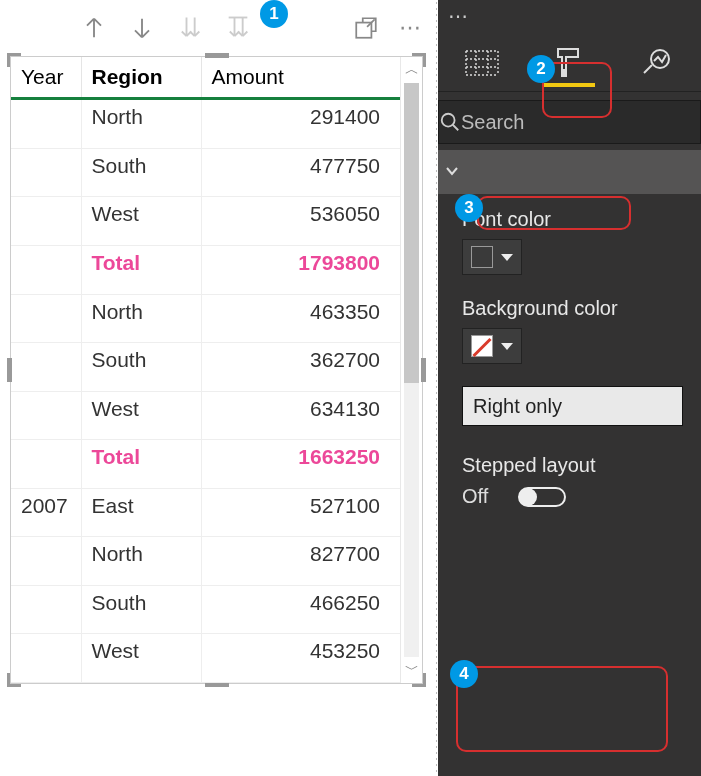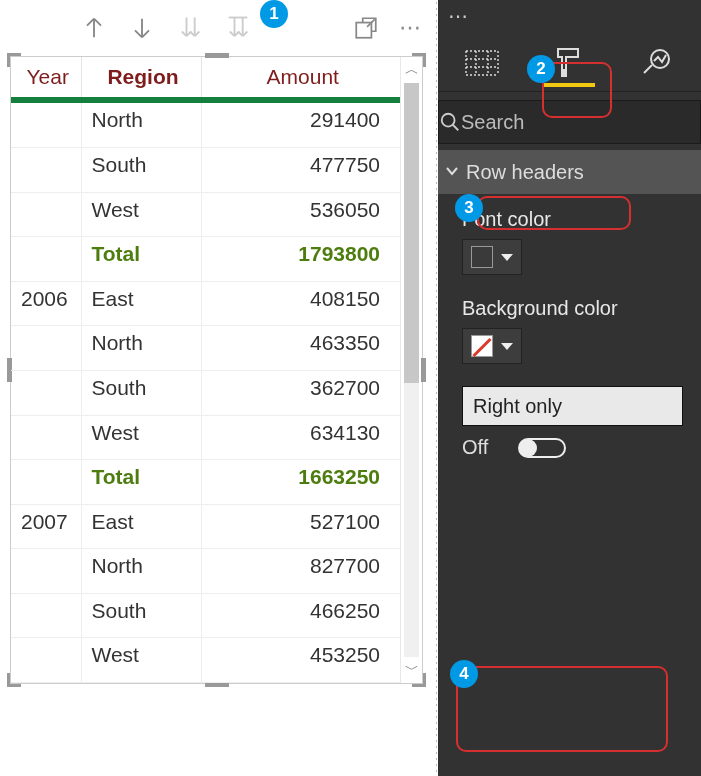--- a/index.html
+++ b/index.html
@@ -65,37 +65,37 @@
     position:absolute; left:0; top:0; right:0; bottom:0;
     display:flex;
   }
   table {
     border-collapse: collapse;
     width: 390px;
     font-size: 21px;
     color:#333;
   }
   thead th {
-    text-align:center;
+    text-align:left;
     font-weight:400;
-    border-bottom:6px solid #15803d;
+    border-bottom:3px solid #15803d;
     padding: 8px 6px 8px 10px;
-    color:#7f1d1d;
+    color:#000000;
   }
   thead th:nth-child(2){ border-left:1px solid #e5e5e5;font-weight:bold; }
   thead th:nth-child(3){ border-left:1px solid #e5e5e5; }
   tbody td {
     border-bottom:1px solid #eee;
     padding: 5px 8px 5px 10px;
     vertical-align: top;
   }
   tbody td.year { width:70px; }
   tbody td.region { width:120px; border-left:1px solid #eee;}
   tbody td.amount { text-align:right; border-left:1px solid #eee; padding-right:20px;}
-  tbody tr.total td { font-weight:700; color:#4d7c0f;}
+  tbody tr.total td { font-weight:700; color:#ec4899;}
   .vscroll {
     width:22px;
     position:relative;
     border-left:1px solid #e8e8e8;
   }
   .vscroll .arrow {
     position:absolute; left:0; width:22px; height:22px;
     display:flex; align-items:center; justify-content:center;
     color:#888; font-size:14px;
   }
@@ -299,25 +299,20 @@
             </tr>
             <tr>
               <td class="year"></td>
               <td class="region">West</td>
               <td class="amount">536050</td>
             </tr>
             <tr class="total">
               <td class="year"></td>
               <td class="region">Total</td>
               <td class="amount">1793800</td>
-            </tr>
-            <tr>
-              <td class="year">2006</td>
-              <td class="region">East</td>
-              <td class="amount">408150</td>
             </tr>
             <tr>
               <td class="year"></td>
               <td class="region">North</td>
               <td class="amount">463350</td>
             </tr>
             <tr>
               <td class="year"></td>
               <td class="region">South</td>
               <td class="amount">362700</td>
@@ -407,40 +402,40 @@
     </span>
     <input type="text" placeholder="Search" style="">
   </div>
 
   <div class="sect-header">
     <span class="chev">
       <svg width="16" height="16" viewBox="0 0 16 16">
           <path d="M3 5 L8 11 L13 5" stroke="#ddd" stroke-width="2" fill="none"></path>
         </svg>
     </span>
-    <span>Row headers</span>
   </div>
 
   <div class="sect-body">
     <div class="lbl">Font color</div>
     <div class="colorbtn">
       <span class="swatch"></span>
       <span class="caret-down"></span>
     </div>
 
     <div class="lbl">Background color</div>
     <div class="colorbtn">
       <span class="swatch nofill"></span>
       <span class="caret-down"></span>
     </div>
 
     <div class="dropdown">
       <span>Right only</span>
     </div>
 
+    <div class="lbl" style="margin-top:28px">Stepped layout</div>
     <div class="toggle-row">
       <span>Off</span>
       <span class="toggle">
           <span class="knob"></span>
         </span>
     </div>
   </div>
 </div>
 
 <div class="callout" style="left:260px; top:0px;">1</div>

